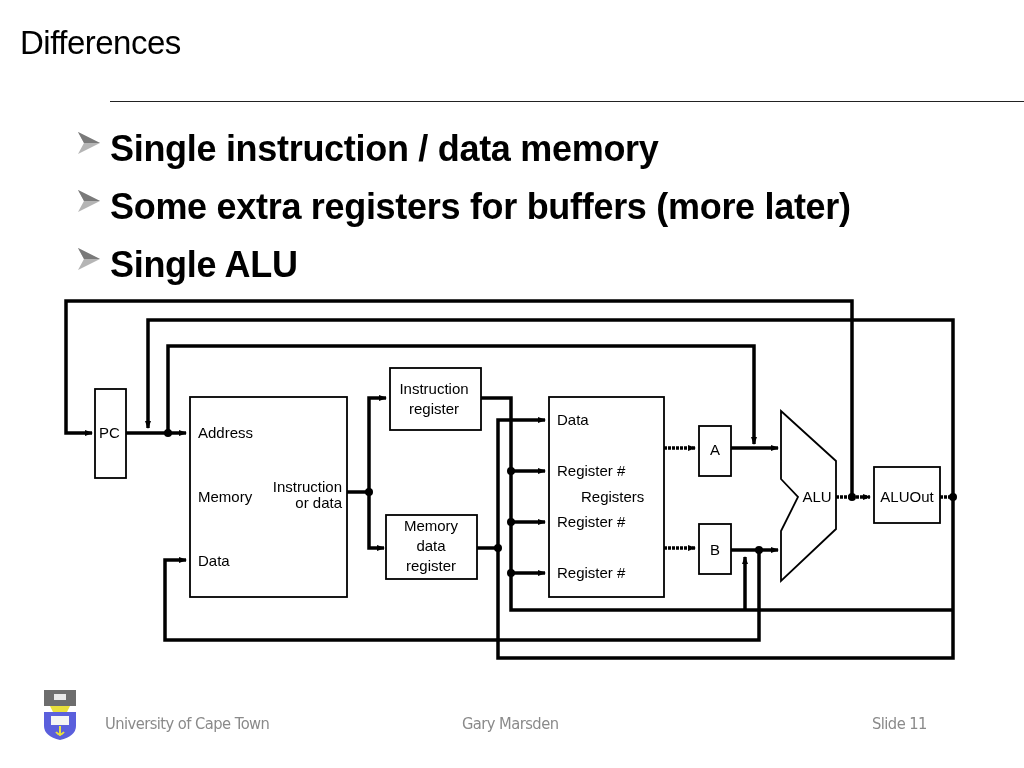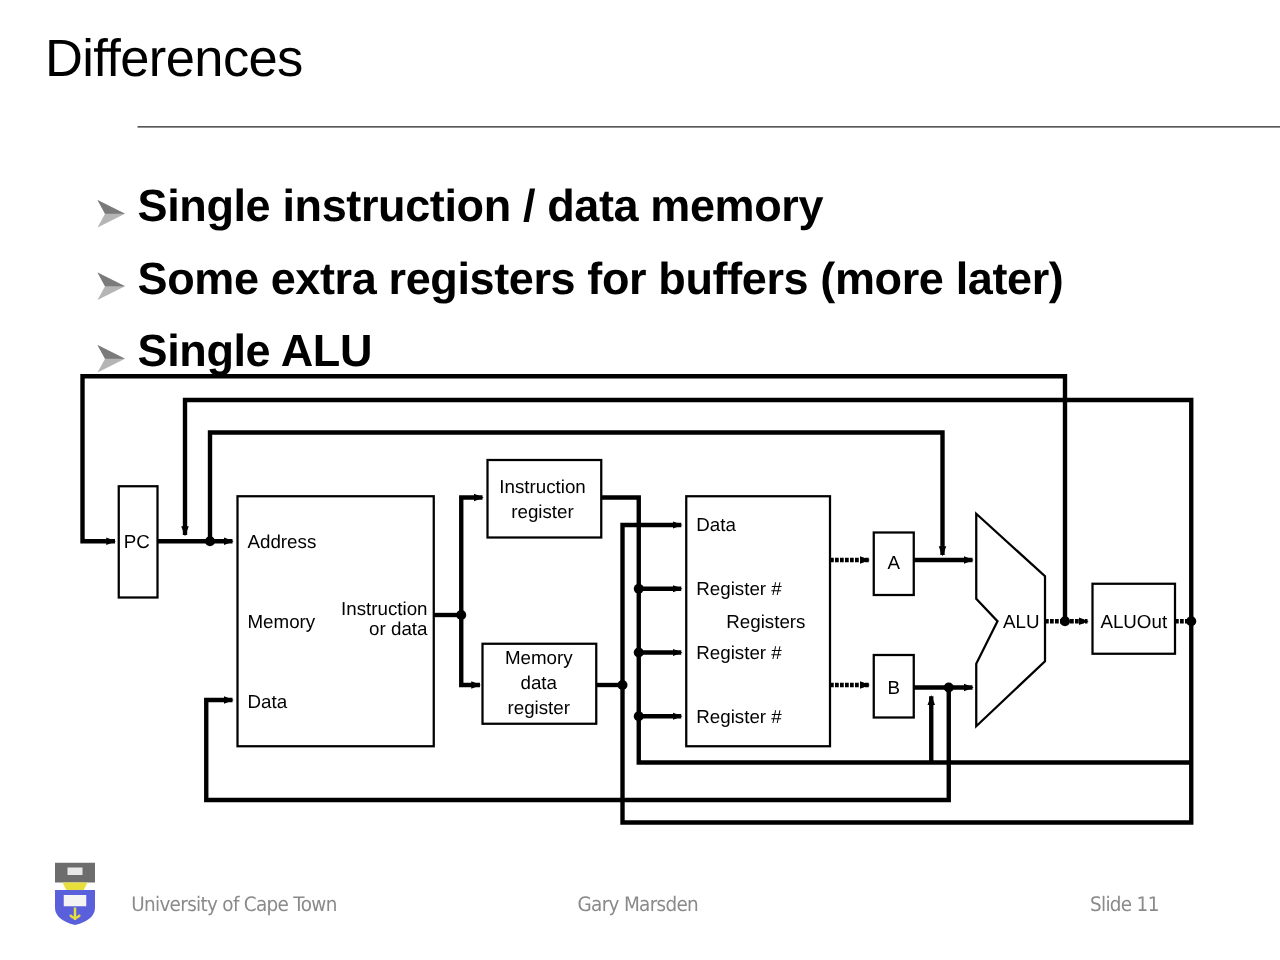--- a/index.html
+++ b/index.html
@@ -1,23 +1,23 @@
 <!DOCTYPE html>
 <html><head>
 <meta charset="utf-8">
 <style>
   html, body { margin: 0; padding: 0; background: #ffffff; }
   body { width: 1024px; height: 768px; position: relative; overflow: hidden;
          font-family: "Liberation Sans", sans-serif; color: #000; }
-  .title { position: absolute; left: 36px; top: 26px; font-size: 42px; font-weight: normal;
+  .title { position: absolute; left: 20px; top: 26px; font-size: 33px; font-weight: normal;
            letter-spacing: -0.5px; margin: 0; line-height: 1; }
   .title-rule { position: absolute; left: 110px; top: 101px; width: 914px; height: 0;
                 border-top: 1.5px solid #222; }
   .bullets { position: absolute; left: 74px; top: 128px; margin: 0; padding: 0; list-style: none; }
-  .bullets li { position: relative; height: 58px; display: flex; align-items: flex-end; }
+  .bullets li { position: relative; height: 58px; display: flex; align-items: flex-start; }
   .bullet-marker { width: 30px; height: 30px; display: inline-block; margin-right: 6px; }
   .bullet-text { font-weight: bold; font-size: 36px; letter-spacing: -0.3px; }
   svg.diagram { position: absolute; left: 0; top: 0; }
   svg.diagram text { font-family: "Liberation Sans", sans-serif; font-size: 15px; fill: #000; }
   .footer-text { position: absolute; top: 714px; font-size: 16px; color: #8a8a8a;
                  font-family: "DejaVu Sans", sans-serif; letter-spacing: -0.6px; transform: scaleX(0.92);
                  transform-origin: left center; }
   .logo { position: absolute; left: 42px; top: 690px; width: 36px; height: 50px; }
 </style>
 </head>

